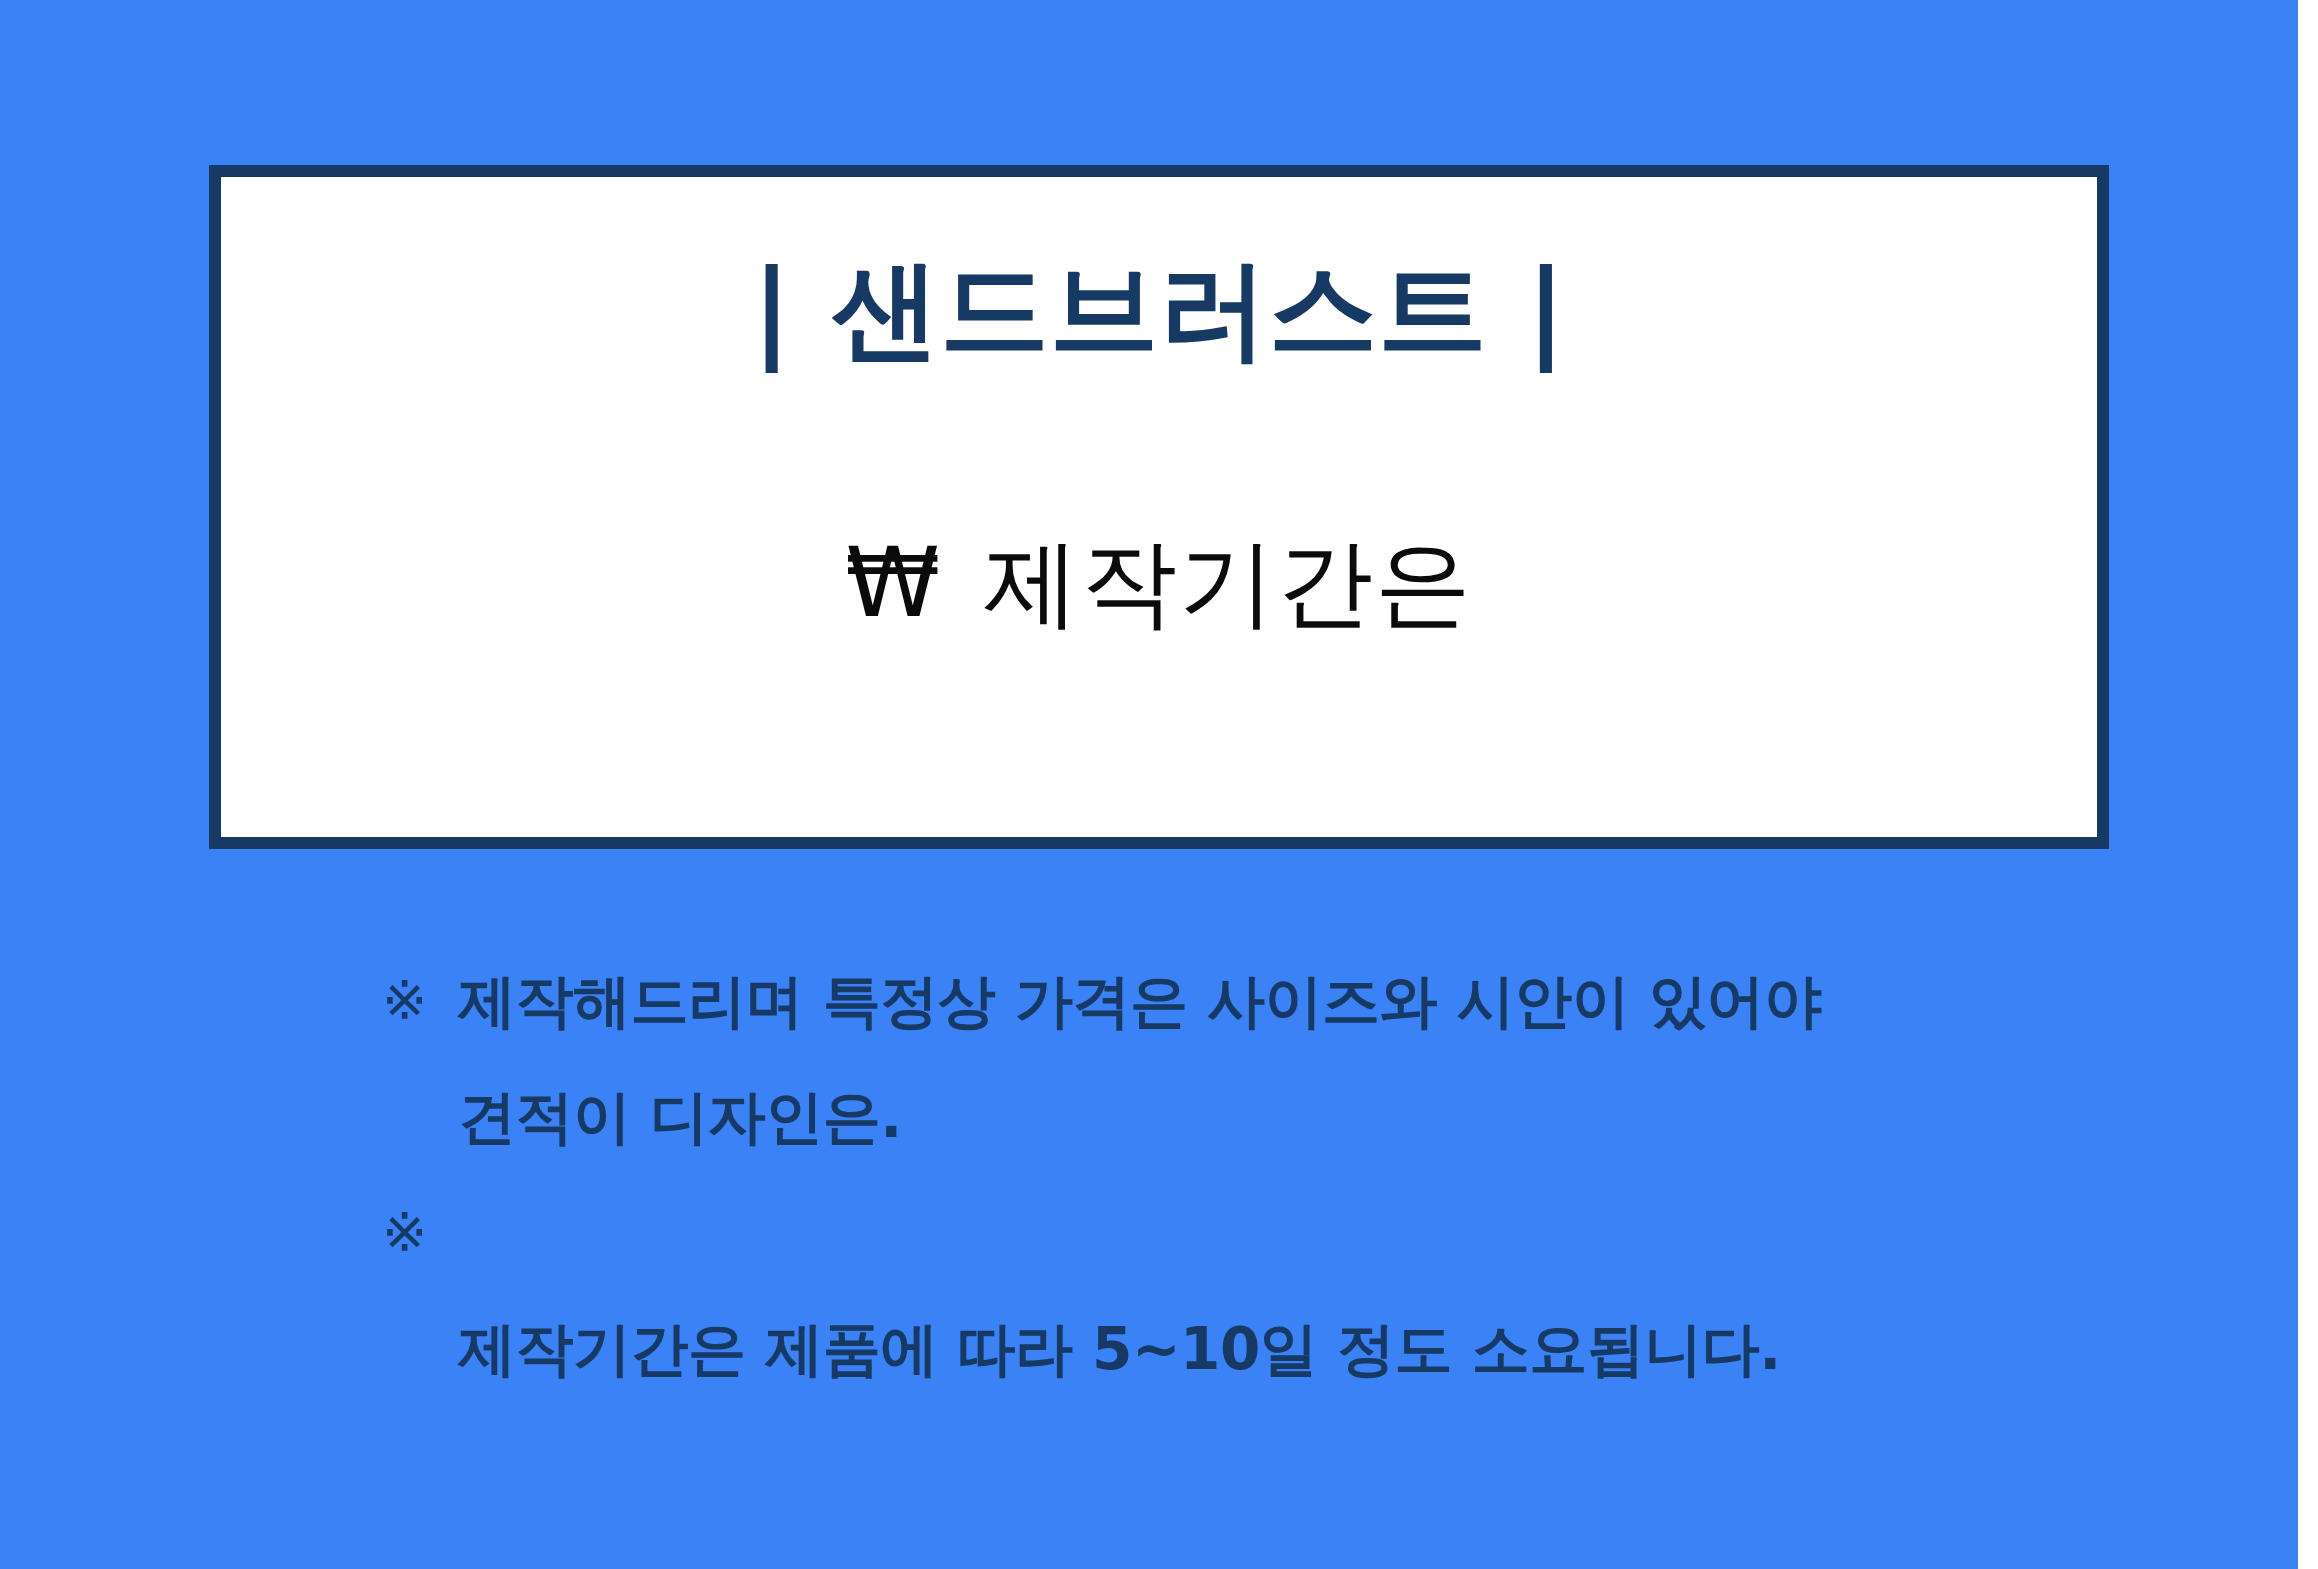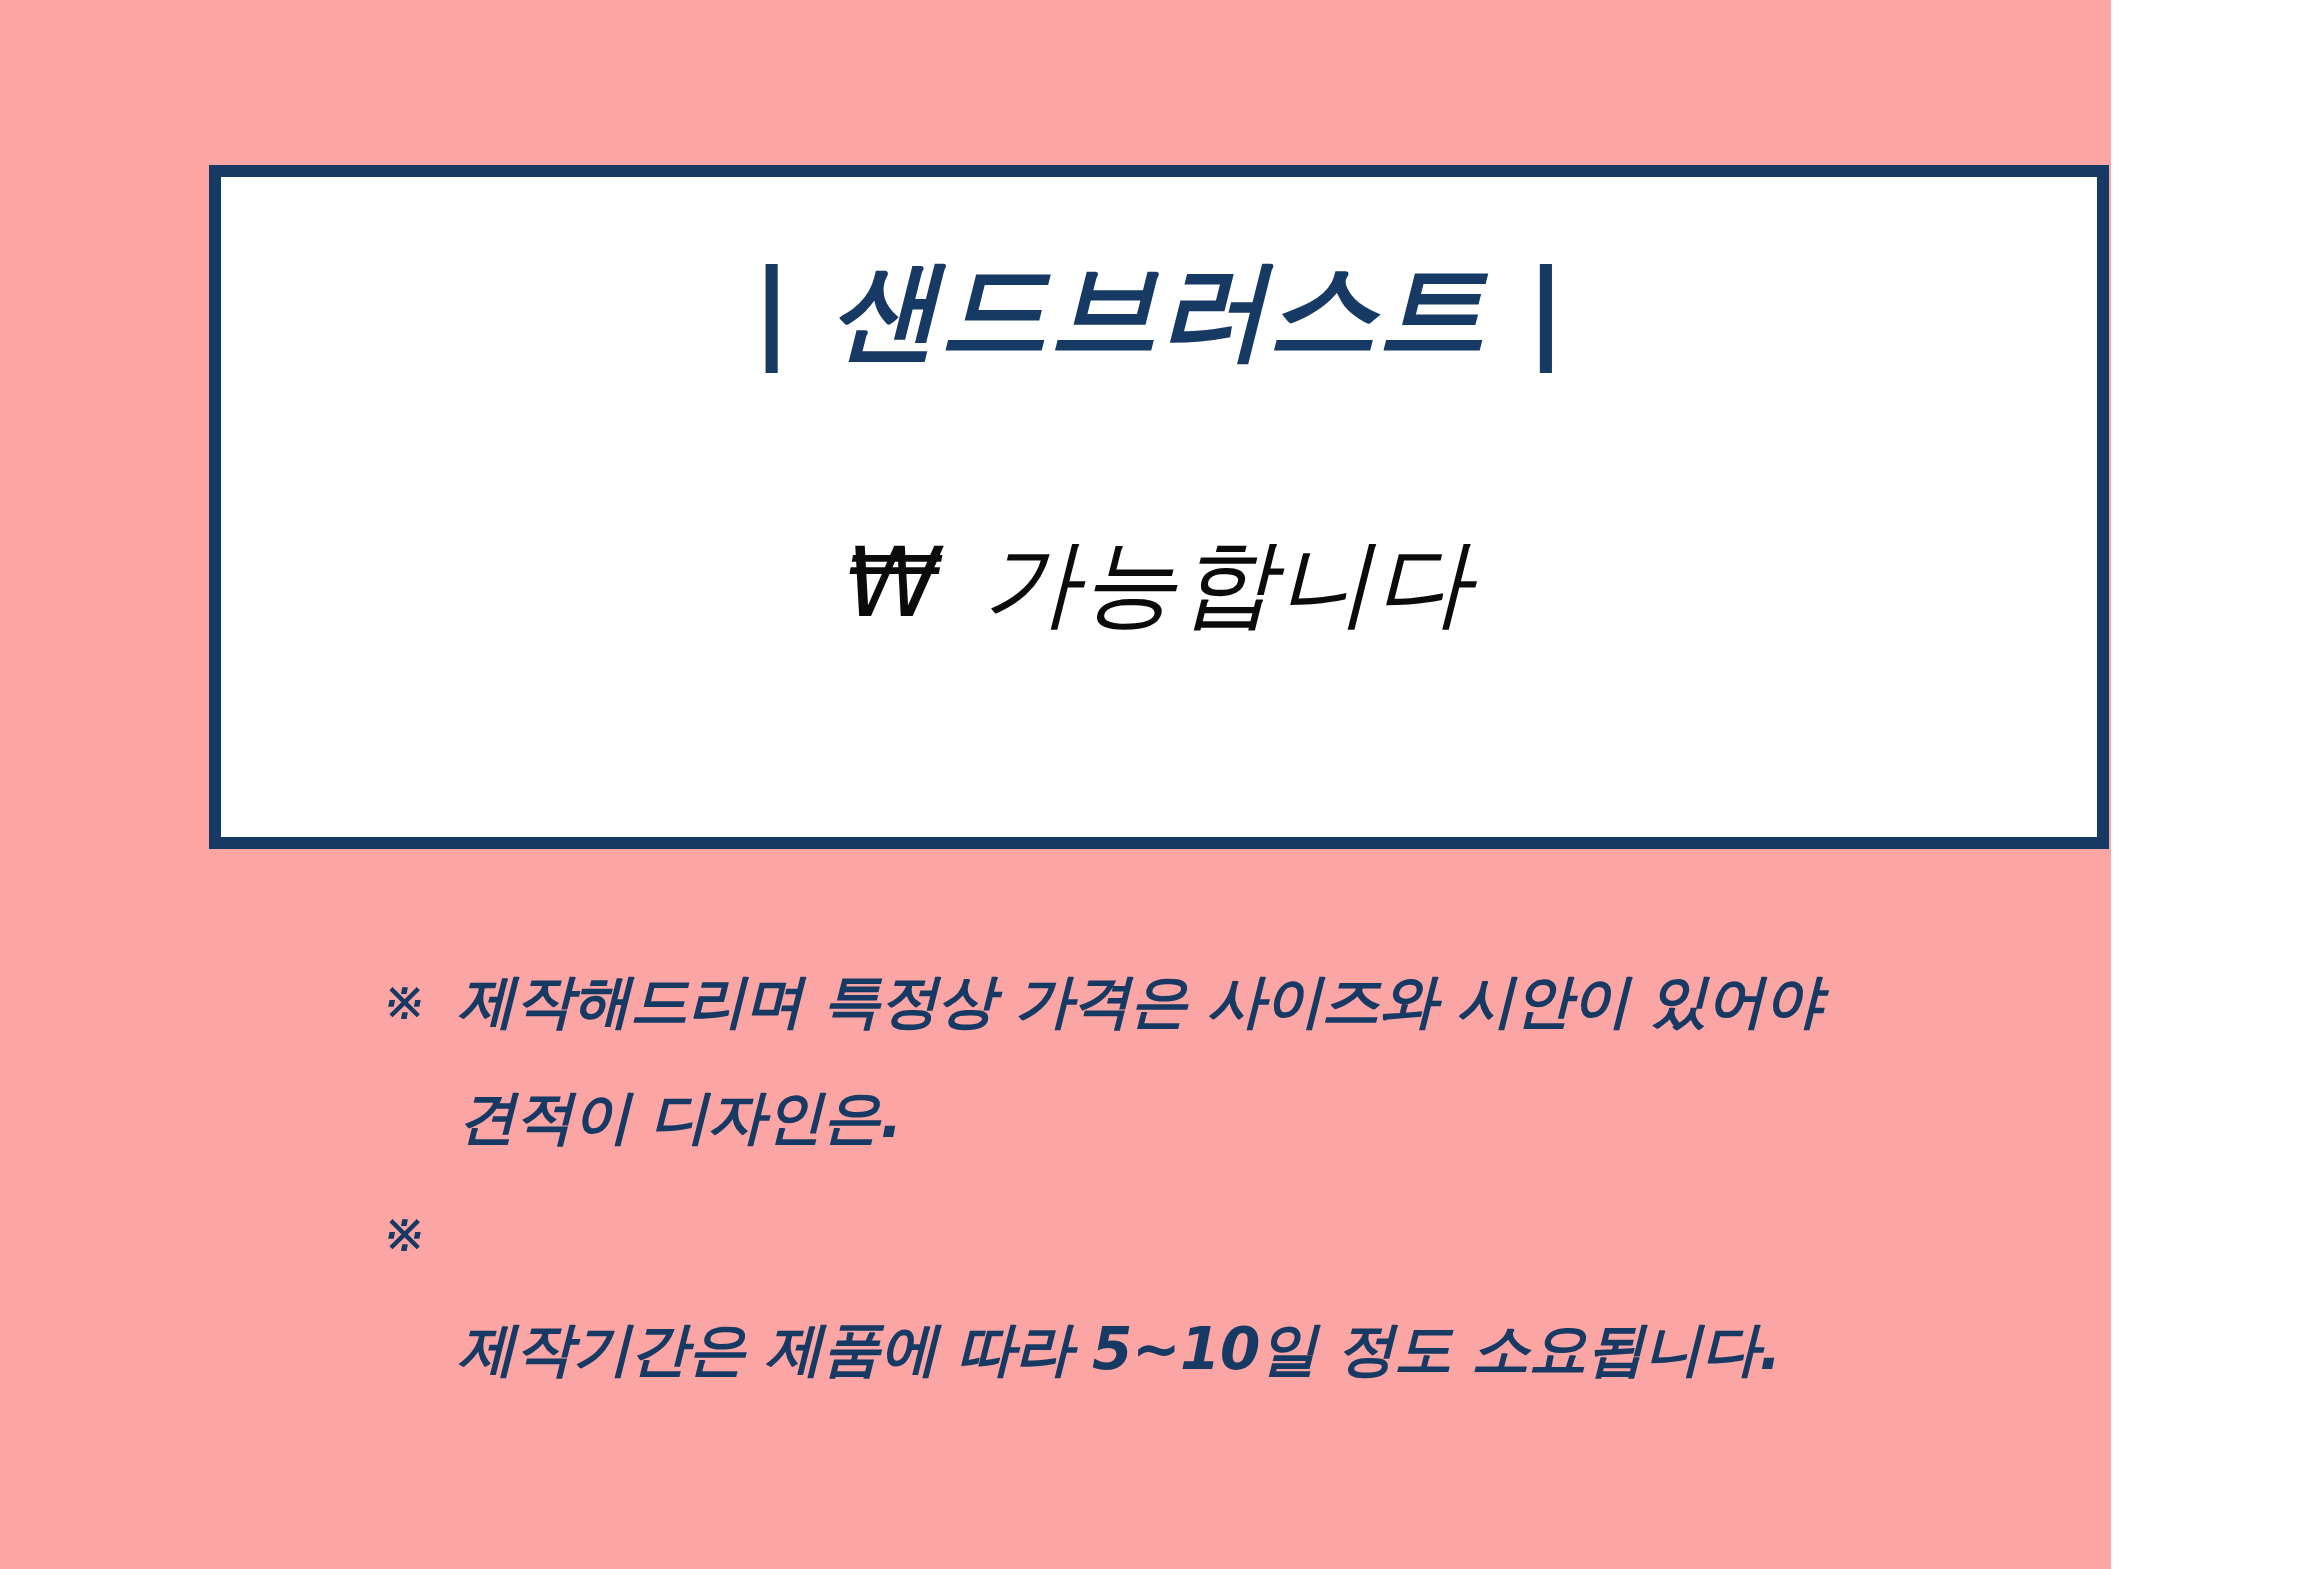--- a/index.html
+++ b/index.html
@@ -13,24 +13,23 @@
     height: 1569px;
     position: relative;
     overflow: hidden;
     font-family: "DejaVu Sans", "Liberation Sans", sans-serif;
     -webkit-font-smoothing: antialiased;
   }
 
   #canvas {
     position: absolute;
     left: 0; top: 0;
-    width: 2111px;
+    width: 2298px;
     height: 1569px;
-    background: #fca5a5;
-    font-style: italic;
+    background: #3b82f6;
   }
 
   
   .headline-box {
     position: absolute;
     left: 209px;
     top: 165px;
     width: 1900px;
     height: 684px;
     box-sizing: border-box;
@@ -113,21 +112,21 @@
 </head>
 <body>
 
 <div id="canvas">
 
   <div class="headline-box">
 
     <div class="headline-title">| 샌드브러스트 |</div>
 
     <div class="headline-price">
-      <span class="won-symbol">₩</span><span class="price-gap"></span><span>가능합니다</span>
+      <span class="won-symbol">₩</span><span class="price-gap"></span><span>제작기간은</span>
     </div>
 
   </div>
 
   <div class="notes">
 
     <div class="note-line">
       <span class="note-marker">※</span>
       <span class="note-text">제작해드리며 특정상 가격은 사이즈와 시안이 있어야</span>
     </div>

